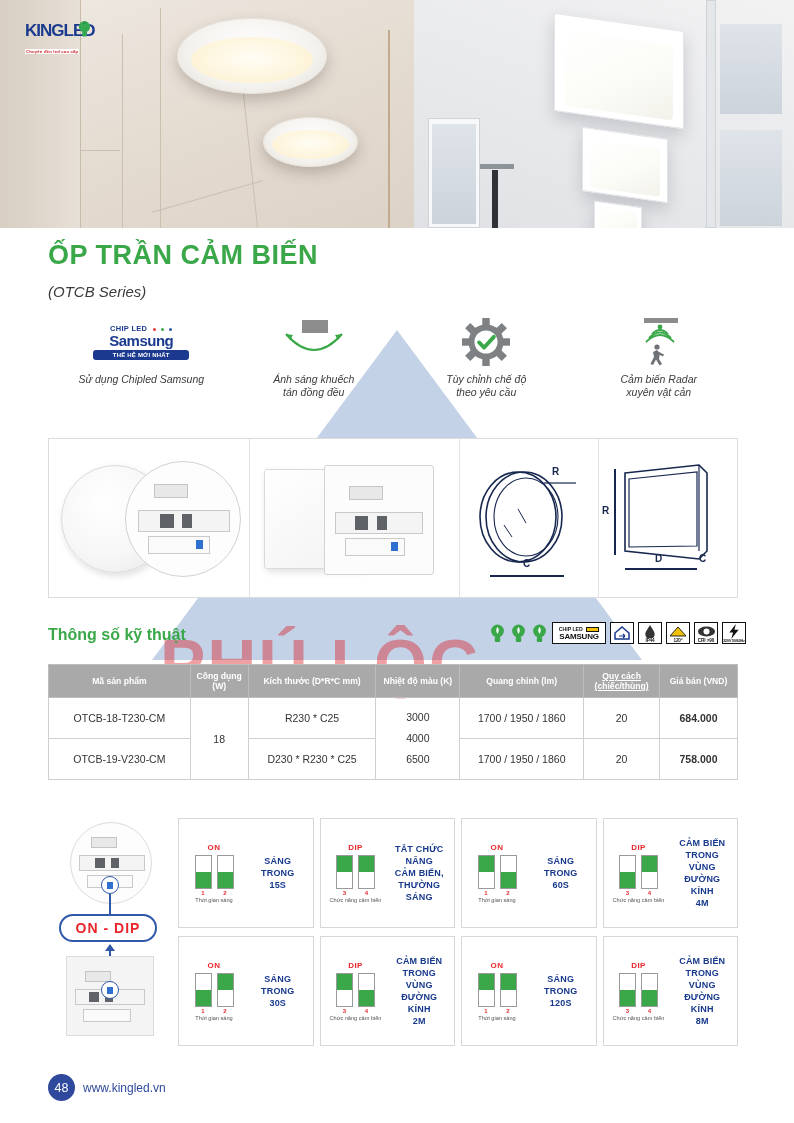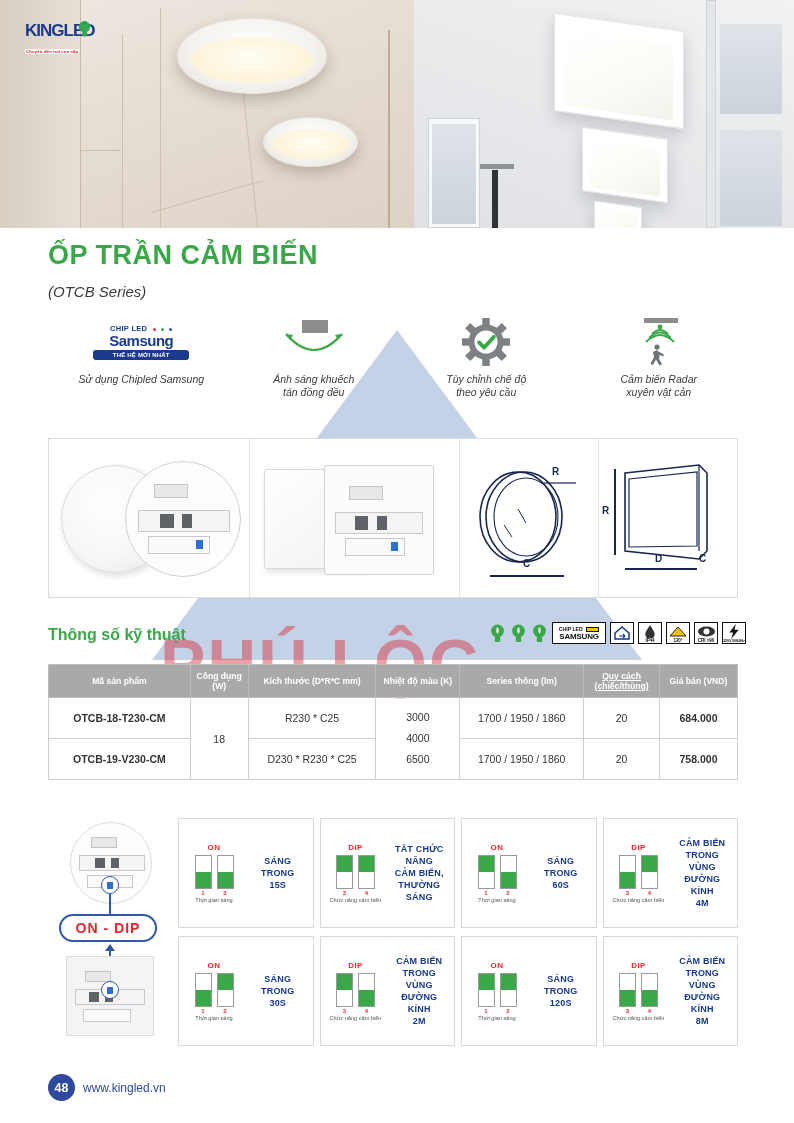--- a/index.html
+++ b/index.html
@@ -108,21 +108,21 @@
   .cert-cap { position:absolute; bottom:0; width:100%; text-align:center; font-size:4.6px;
     font-weight:bold; color:#111; background:#fff; letter-spacing:-.1px; }
 
   
   table.spec { position:absolute; left:48px; top:664px; width:690px;
     border-collapse:collapse; z-index:5; font-size:10px; }
   table.spec th { background:#a9a9a9; color:#fff; font-size:8.6px; font-weight:bold;
     border:1px solid #bdbdbd; padding:6px 2px; text-align:center; line-height:10px; }
   table.spec td { border:1px solid #cfcfcf; text-align:center; color:#333;
     font-size:10.5px; padding:9px 3px; background:rgba(255,255,255,.55); }
-  td.code { text-align:left; padding-left:12px; font-size:10.5px;font-weight:bold; }
+  td.code { text-align:left; padding-left:12px; font-size:10.5px; }
   td.price { color:#2eaa49; font-weight:bold; font-size:11.5px; }
 
   
   .dip-area { position:absolute; left:48px; top:818px; width:690px; height:228px; z-index:5; }
 
   .ondip-col { position:absolute; left:0; top:0; width:120px; height:228px; }
   .back-thumb-round { position:absolute; left:22px; top:4px; width:82px; height:82px;
     border-radius:50%; background:#fdfdfd; border:1px solid #dcdcdc; }
   .back-thumb-sq { position:absolute; left:18px; top:138px; width:88px; height:80px;
     background:#f4f4f4; border:1px solid #dcdcdc; }
@@ -152,21 +152,21 @@
   .sw-off { background:#fff; }
   .sw-nums { display:flex; gap:5px; margin-top:1px; }
   .sw-num { width:17px; text-align:center; font-size:6px; color:#e8262b; font-weight:bold; }
   .dip-foot { font-size:5.6px; color:#555; margin-top:1px; text-align:center; white-space:nowrap; }
   .dip-right { flex:1; text-align:center; color:#17398c; font-weight:bold;
     font-size:9px; line-height:12px; letter-spacing:.2px; padding-left:2px; }
 
   
   .footer { position:absolute; left:48px; bottom:22px; display:flex; align-items:center; z-index:6; }
   .page-badge { width:27px; height:27px; border-radius:50%; background:#2f4a9c; color:#fff;
-    display:flex; align-items:center; justify-content:center; font-size:12.5px; font-weight:bold; }
+    display:flex; align-items:center; justify-content:center; font-size:12.5px; font-weight:normal; }
   .site { margin-left:8px; font-size:12px; color:#2f4a9c; }
 </style>
 </head>
 <body>
 
 <div class="hero">
   <div class="hero-left">
     <div class="wall-line" style="left:78px;  top:0; width:1px;  height:228px;"></div>
     <div class="wall-line" style="left:122px; top:34px; width:1px; height:194px;"></div>
     <div class="wall-line" style="left:160px; top:8px;  width:1px; height:220px;"></div>
@@ -419,21 +419,21 @@
   </div>
 </div>
 
 <table class="spec">
   <thead>
     <tr>
       <th style="width:142px;">Mã sản phẩm</th>
       <th style="width:58px;">Công dụng (W)</th>
       <th style="width:128px;">Kích thước (D*R*C mm)</th>
       <th style="width:84px;">Nhiệt độ màu (K)</th>
-      <th style="width:124px;">Series thông (lm)</th>
+      <th style="width:124px;">Quang chỉnh (lm)</th>
       <th style="width:76px;text-decoration:underline;">Quy cách (chiếc/thùng)</th>
       <th style="width:78px;">Giá bán (VND)</th>
     </tr>
   </thead>
   <tbody>
     <tr>
       <td class="code">OTCB-18-T230-CM</td>
       <td rowspan="2">18</td>
       <td>R230 * C25</td>
       <td rowspan="2" style="white-space:pre-line; line-height:21px;">3000

